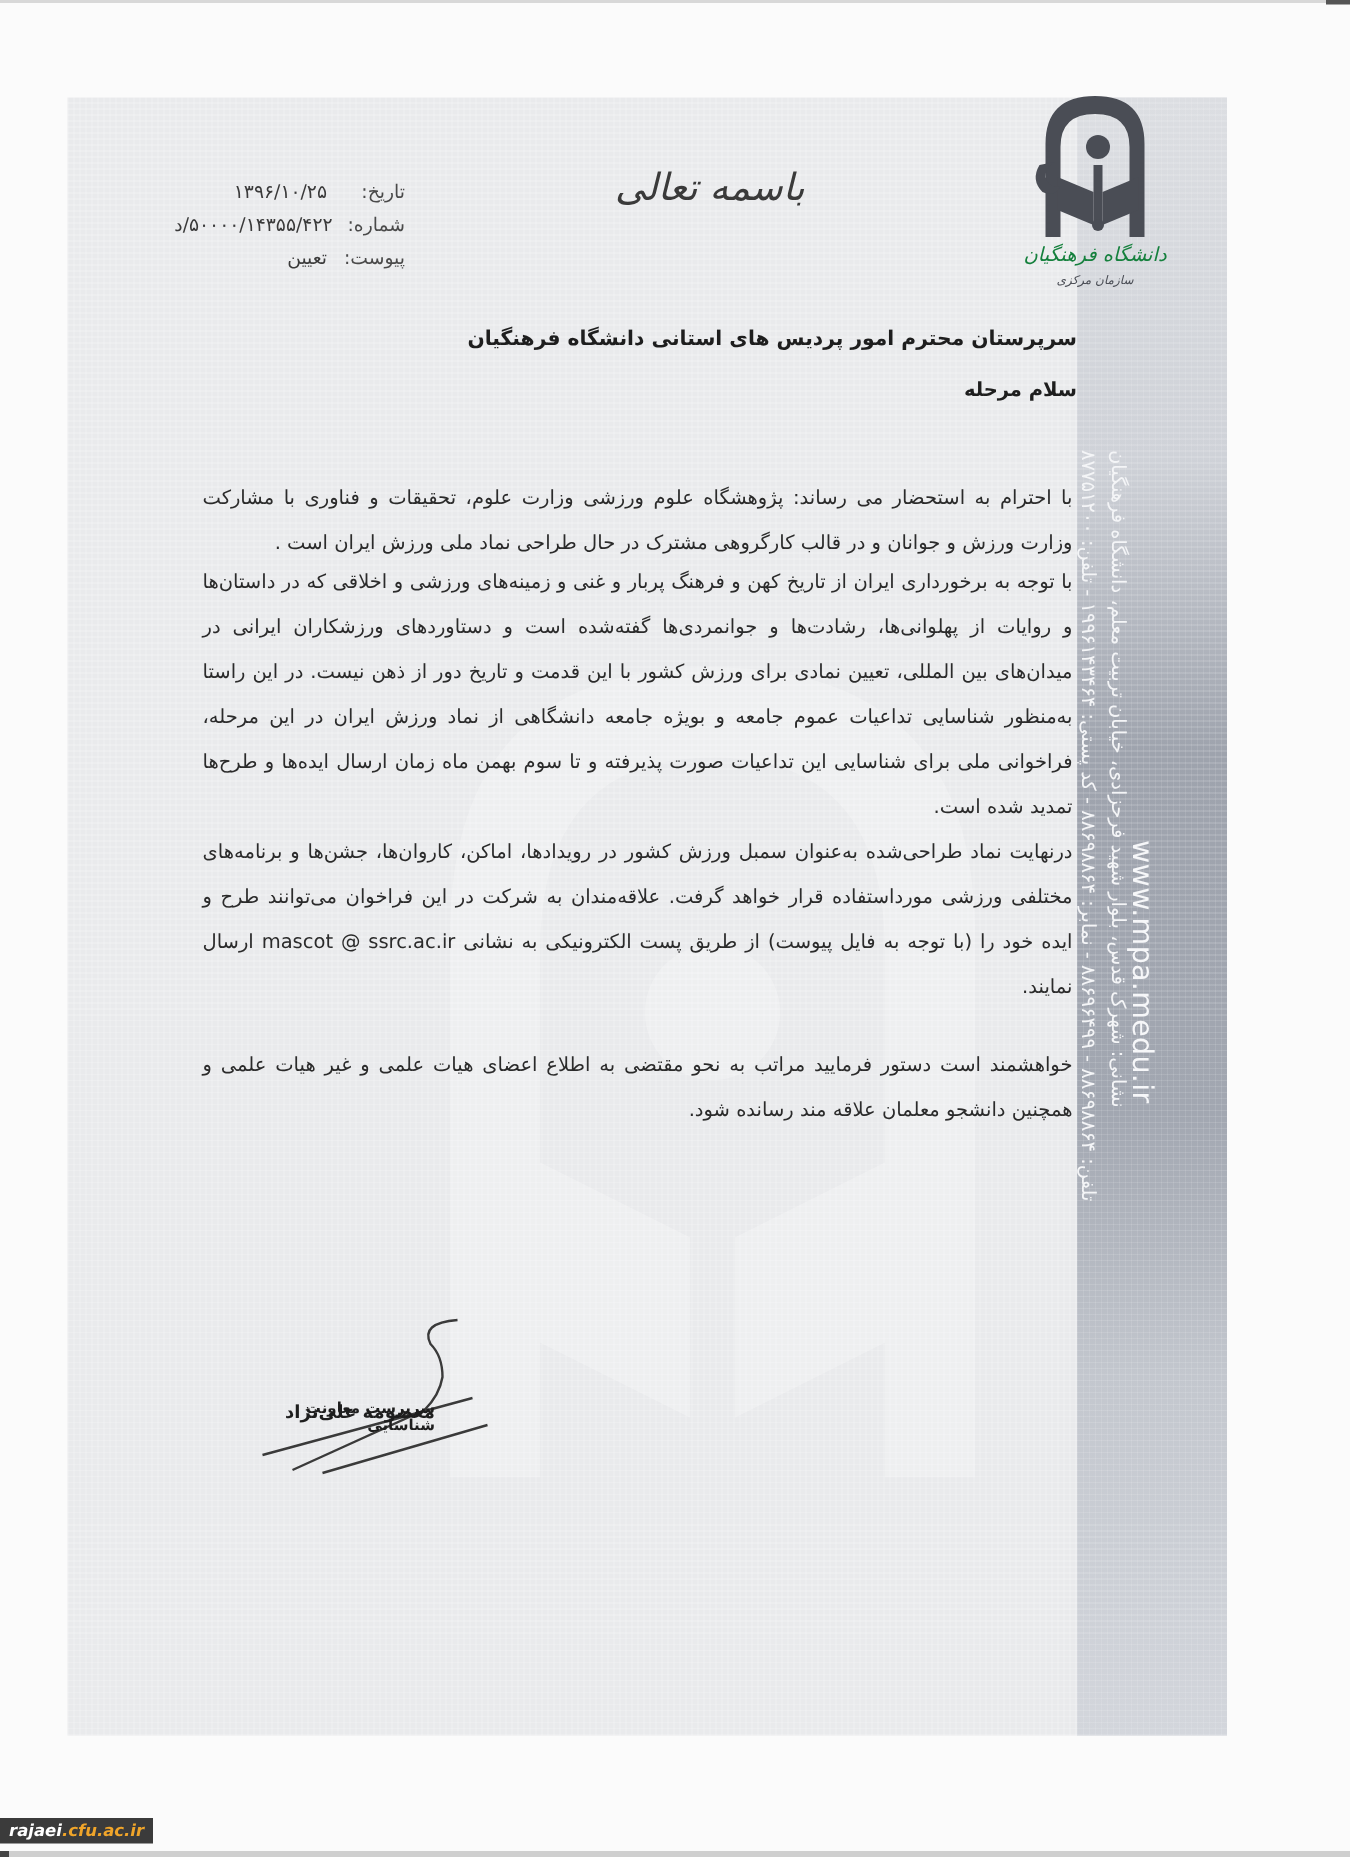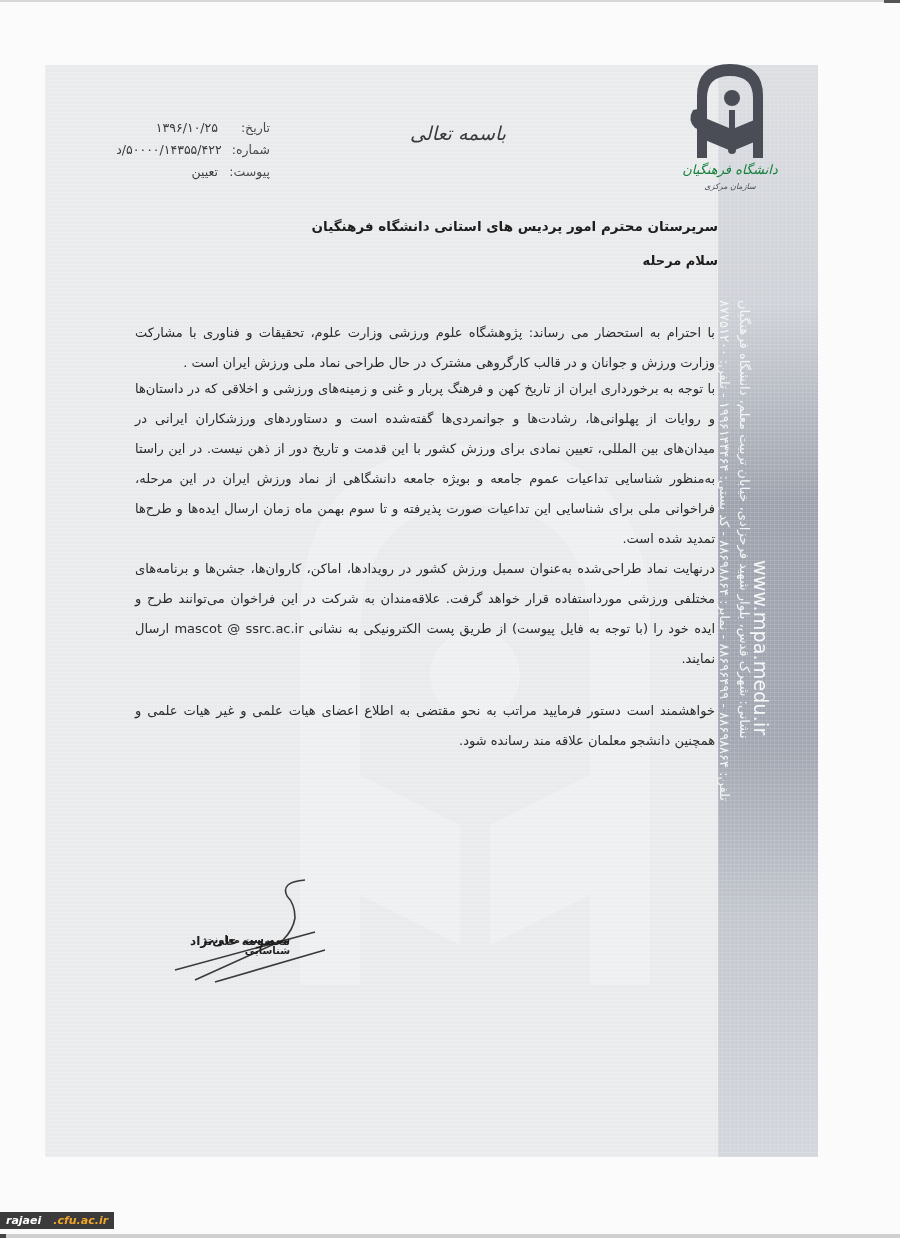--- a/index.html
+++ b/index.html
@@ -43,22 +43,22 @@
   }
   .vert {
     position: absolute; white-space: nowrap; direction: rtl;
     transform: rotate(90deg); transform-origin: left top;
     color: #f4f5f7; font-size: 13px; letter-spacing: 0.2px;
   }
   .vert.l1 { left: 752px; top: 300px; }
   .vert.l2 { left: 732px; top: 300px; }
   .vert.url { left: 772px; top: 560px; direction: ltr; font-size: 19px; color: #f6f7f9; }
   .bismillah {
-    position: absolute; left: 410px; top: 122px; direction: rtl;
-    font-family: "DejaVu Serif", serif; font-style: italic; font-size: 19px; color: #3a3a3a;
+    position: absolute; left: 410px; top: 110px; direction: rtl;
+    font-family: "DejaVu Serif", serif; font-style: italic; font-size: 25px; color: #3a3a3a;
   }
   .meta { position: absolute; left: 130px; top: 116px; width: 140px; direction: rtl; font-size: 12.5px; color: #3a3a3a; }
   .meta-row { display: flex; height: 22px; align-items: center; }
   .meta-label { width: 42px; text-align: right; color: #4a4a4a; }
   .meta-value { flex: 1; text-align: right; padding-right: 10px; white-space: nowrap; font-size: 12.5px; }
   .addressee {
     position: absolute; right: 182px; top: 218px; direction: rtl;
     font-weight: bold; font-size: 13.5px; color: #1e1e1e;
   }
   .greeting {
@@ -83,21 +83,21 @@
   .sig-title {
     position: absolute; left: 160px; top: 934px; width: 130px; text-align: right; direction: rtl;
     font-weight: bold; font-size: 10px; color: #1e1e1e;
   }
   .source-badge {
     position: absolute; left: 0; top: 1212px; height: 17px; padding: 0 6px;
     background: #3b3b3b; display: flex; align-items: center;
     font-family: "DejaVu Sans", sans-serif; font-style: italic; font-weight: bold; font-size: 11px;
   }
   .source-badge .a { color: #ffffff; }
-  .source-badge .b { color: #f0a52a; margin-left: 12px; }
+  .source-badge .b { color: #f0a52a; }
   .bottom-strip { position: absolute; left: 0; top: 1234px; width: 900px; height: 4px; background: #cfcfcf; }
   .bottom-strip .corner { position: absolute; left: 0; top: 0; width: 6px; height: 4px; background: #444; }
 </style>
 </head>
 <body>
 
 <div class="top-strip">
     <div class="corner"></div>
   </div>
 

